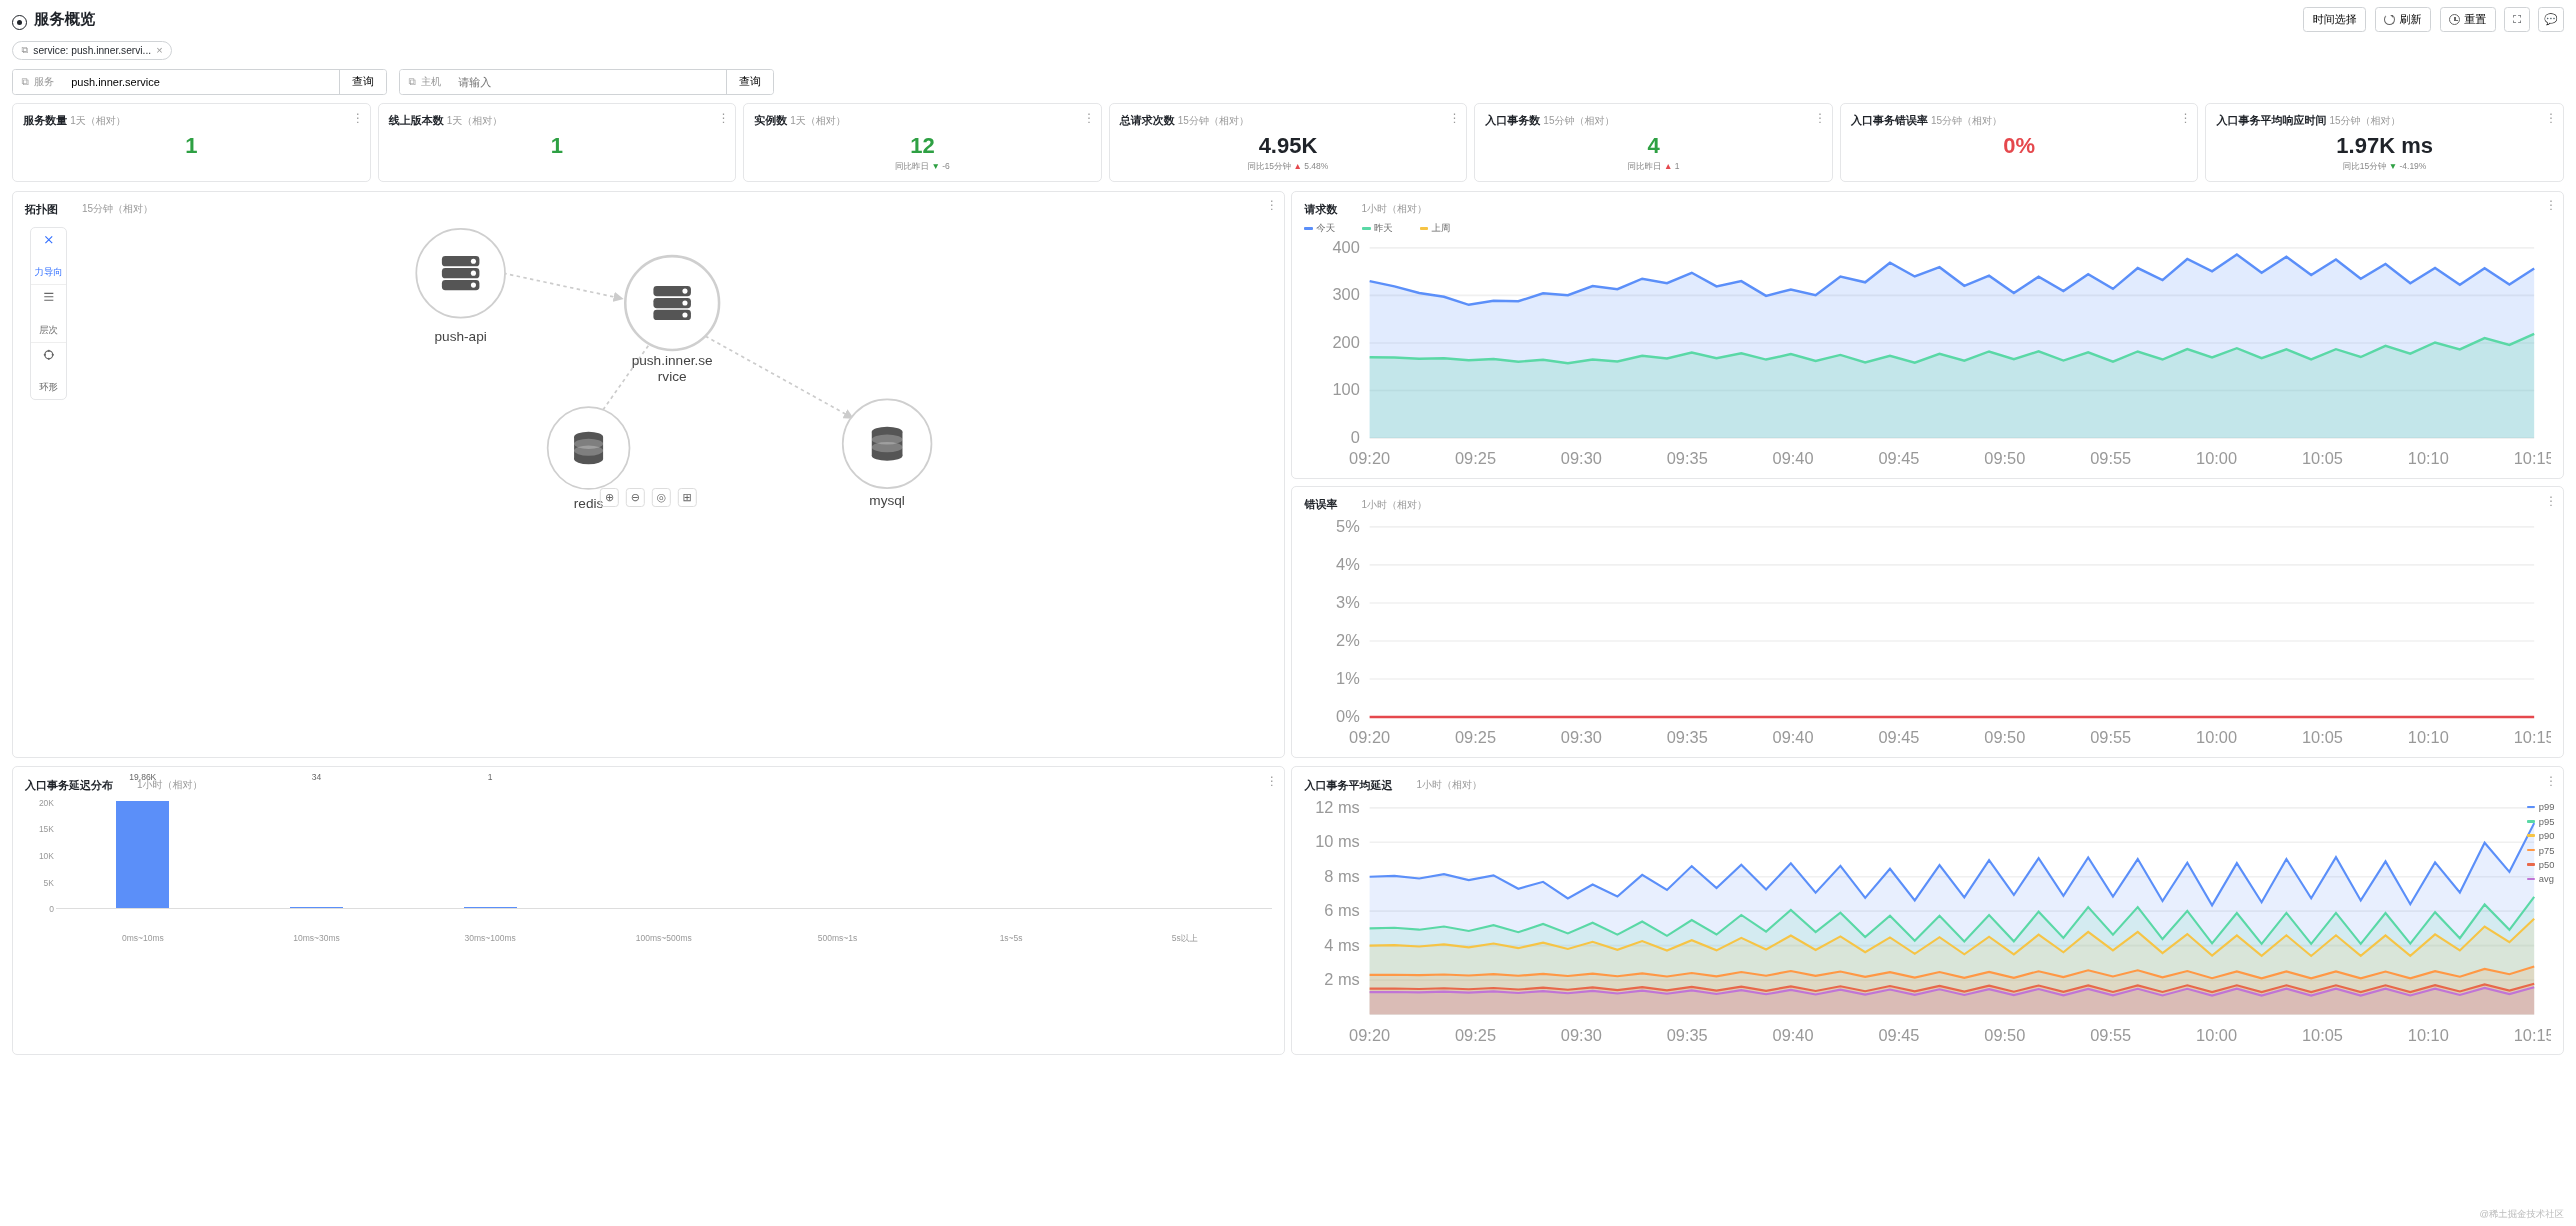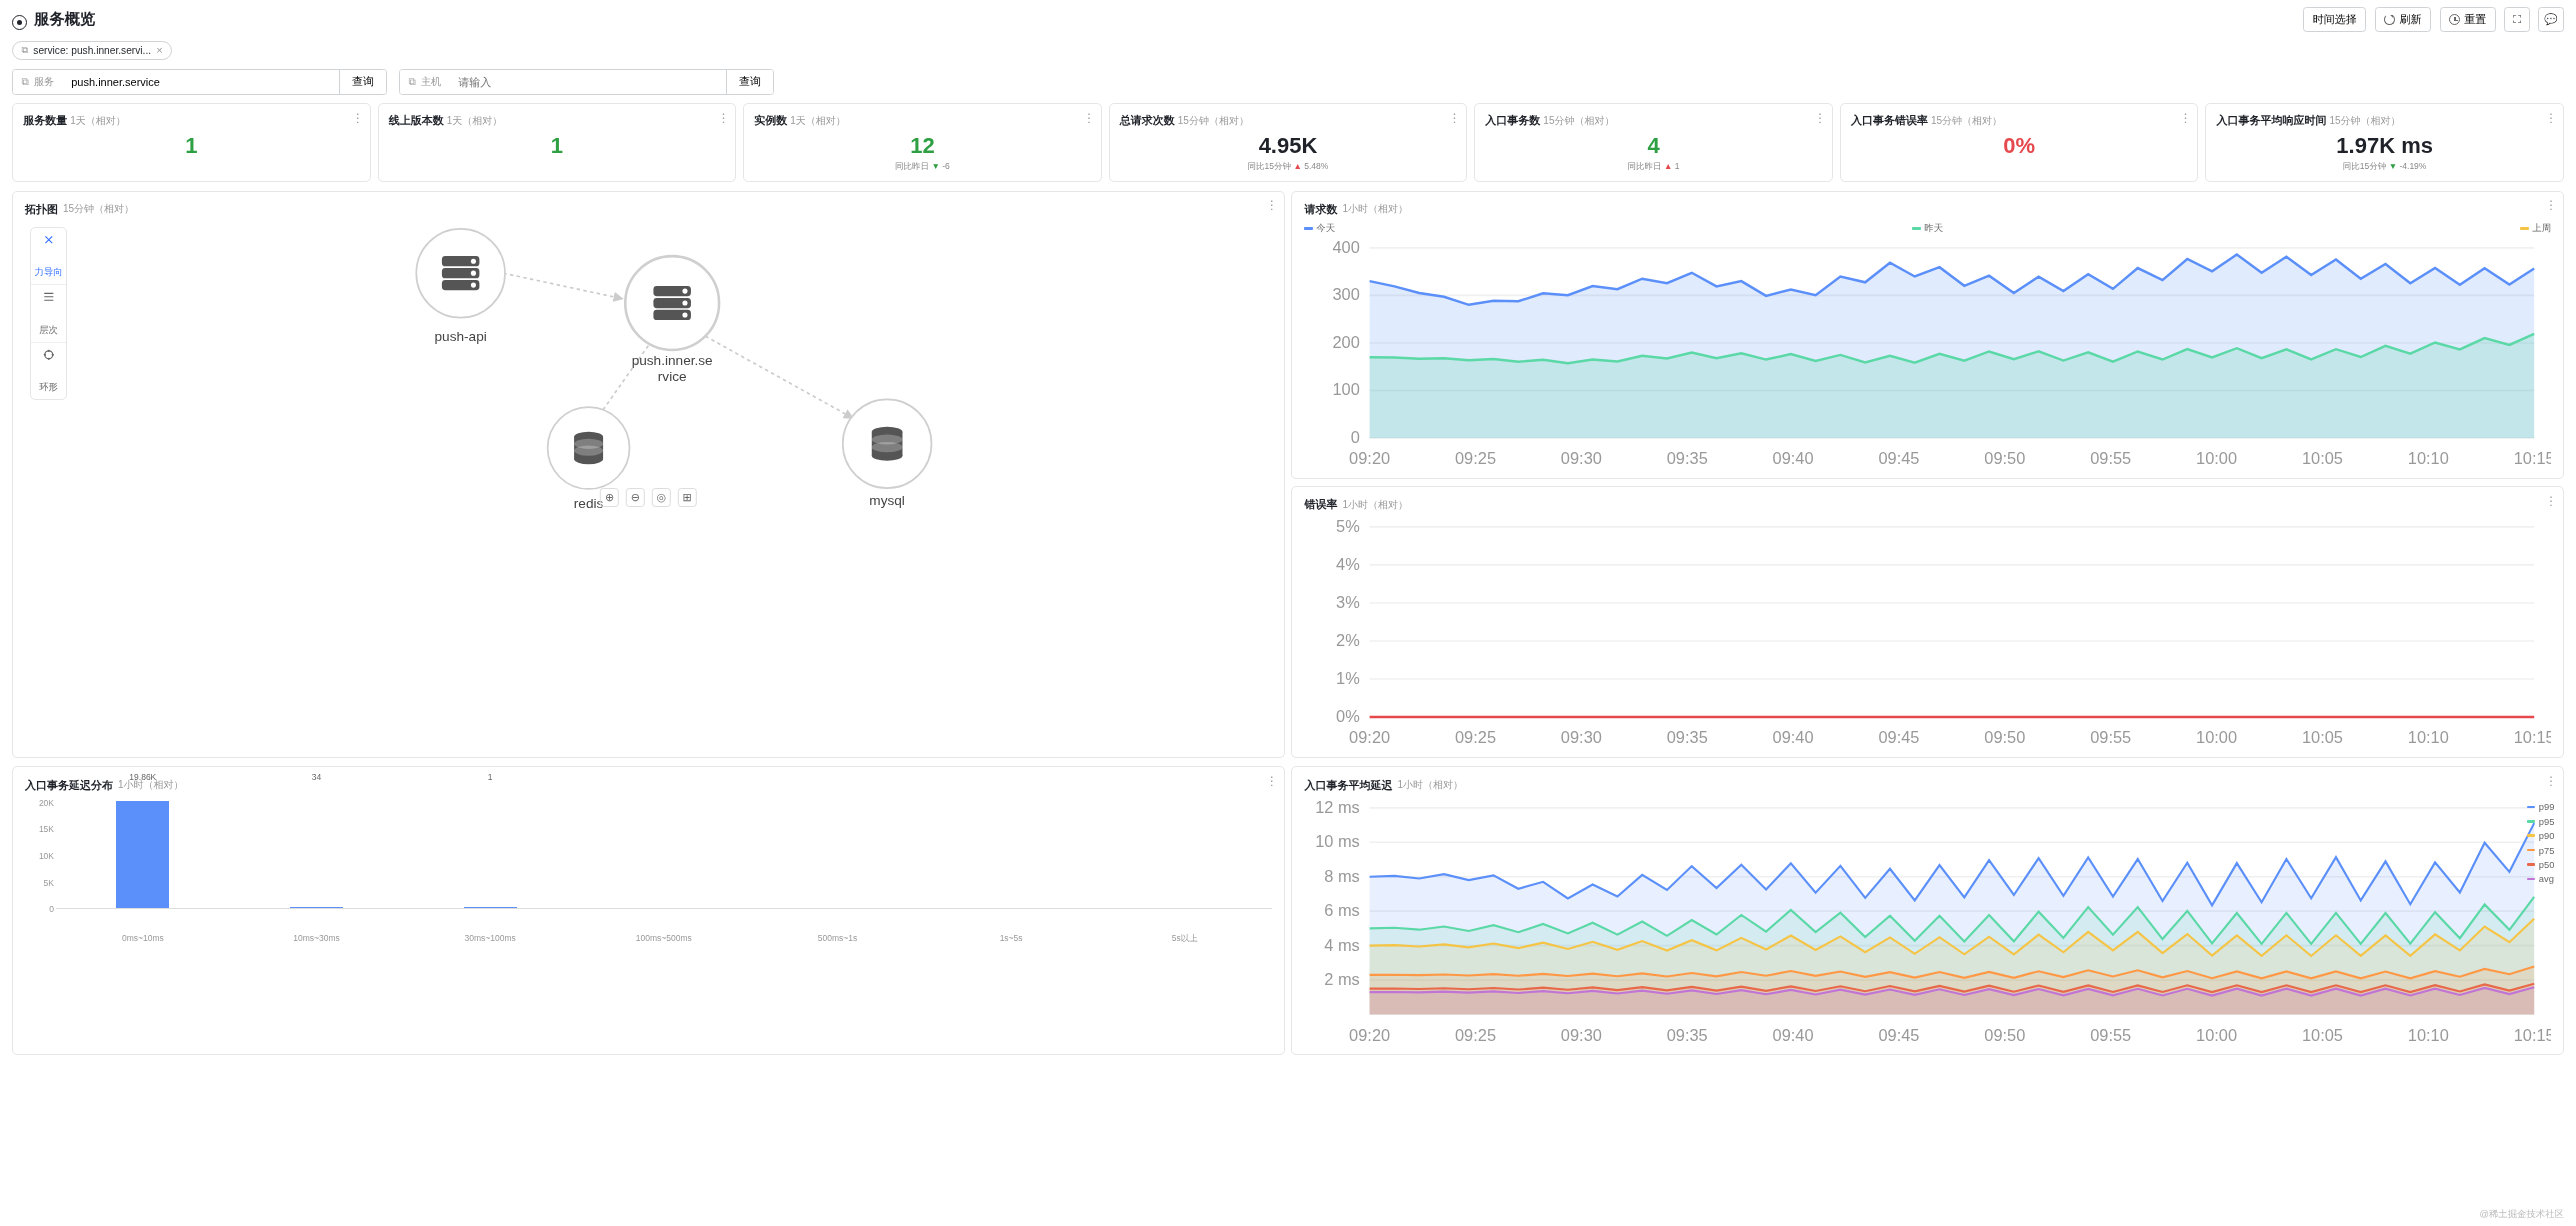--- a/index.html
+++ b/index.html
@@ -34,42 +34,42 @@
 .stat-val { text-align: center; font-size: 22px; font-weight: 600; margin-top: 5.1px; }
 .stat-sub { text-align: center; font-size: 8.5px; color: #888; margin-top: 1.7px; }
 .green { color: #2ea043; }
 .red { color: #e5484d; }
 .black { color: #1f2329; }
 .tri-up { color: #e5484d; }
 .tri-down { color: #2ea043; }
 
 .grid-row { display: grid; grid-template-columns: 1fr 1fr; gap: 6.8px; padding: 0 12px 8.5px; }
 .panel { padding: 10.2px 12px; }
-.panel-header { display: flex; align-items: center; gap: 2px; margin-bottom: 5.1px; }
+.panel-header { display: flex; align-items: center; gap: 21px; margin-bottom: 5.1px; }
 
 .topo { position: relative; height: 290px; }
 .topo-tools { position: absolute; left: 5.1px; top: 5.1px; border: 0.9px solid #e5e6e8; border-radius: 5.1px; background: #fff; width: 37px; display: flex; flex-direction: column; }
 .topo-tool { display: flex; flex-direction: column; align-items: center; justify-content: center; padding: 5.1px 0; font-size: 9.4px; color: #666; border-bottom: 0.9px solid #eee; cursor: pointer; gap: 18px; }
 .topo-tool:last-child { border-bottom: none; }
 .topo-tool.active { color: #3370ff; }
 .topo-tool svg { width: 13.6px; height: 13.6px; margin-bottom: 1.7px; }
 .topo-zoom { position: absolute; left: 50%; bottom: 5.1px; transform: translateX(-50%); display: flex; gap: 6.8px; }
 .topo-zoom .zb { width: 19px; height: 19px; border: 0.9px solid #ddd; border-radius: 3.4px; display: flex; align-items: center; justify-content: center; font-size: 11px; color: #666; cursor: pointer; }
 
 .topo-svg { width: 100%; height: 100%; }
 .node-circle { fill: #fff; stroke: #cfcfcf; stroke-width: 2; }
 .node-circle-big { fill: #fff; stroke: #cfcfcf; stroke-width: 3; }
 .edge { stroke: #ccc; stroke-width: 2; stroke-dasharray: 4 4; fill: none; marker-end: url(#arrow); }
 .node-label { font-size: 16px; text-anchor: middle; fill: #444; }
 .node-icon { fill: #555; }
 
 .chart-svg { width: 100%; display: block; }
 .grid-line { stroke: #f0f0f0; stroke-width: 1; }
 .axis-label { font-size: 10px; fill: #999; }
-.legend { display: flex; justify-content: space-between; gap: 9px; font-size: 9.4px; color: #666; margin-bottom: 3.4px; }
+.legend { display: flex; justify-content: flex-start; gap: 27px; font-size: 9.4px; color: #666; margin-bottom: 3.4px; }
 .legend-item { display: inline-flex; align-items: center; gap: 3.4px; }
 .legend-sw { width: 8.5px; height: 2.6px; border-radius: 0.9px; }
 .legend-side { position: absolute; right: 8.5px; top: 34px; font-size: 9.4px; color: #666; }
 .legend-side .legend-item { display: flex; margin-bottom: 3.4px; }
 
 .hist { position: relative; height: 132px; padding-left: 31px; }
 .hist-y { position: absolute; left: 0; top: 0; bottom: 15.3px; width: 29px; display: flex; flex-direction: column; justify-content: space-between; font-size: 8.5px; color: #999; text-align: right; }
 .hist-bars { display: flex; align-items: flex-end; height: 111px; border-bottom: 0.9px solid #ddd; gap: 0; }
 .hist-col { flex: 1; display: flex; flex-direction: column; align-items: center; justify-content: flex-end; height: 100%; position: relative; }
 .hist-bar { width: 53px; background: #5b8ff9; }

